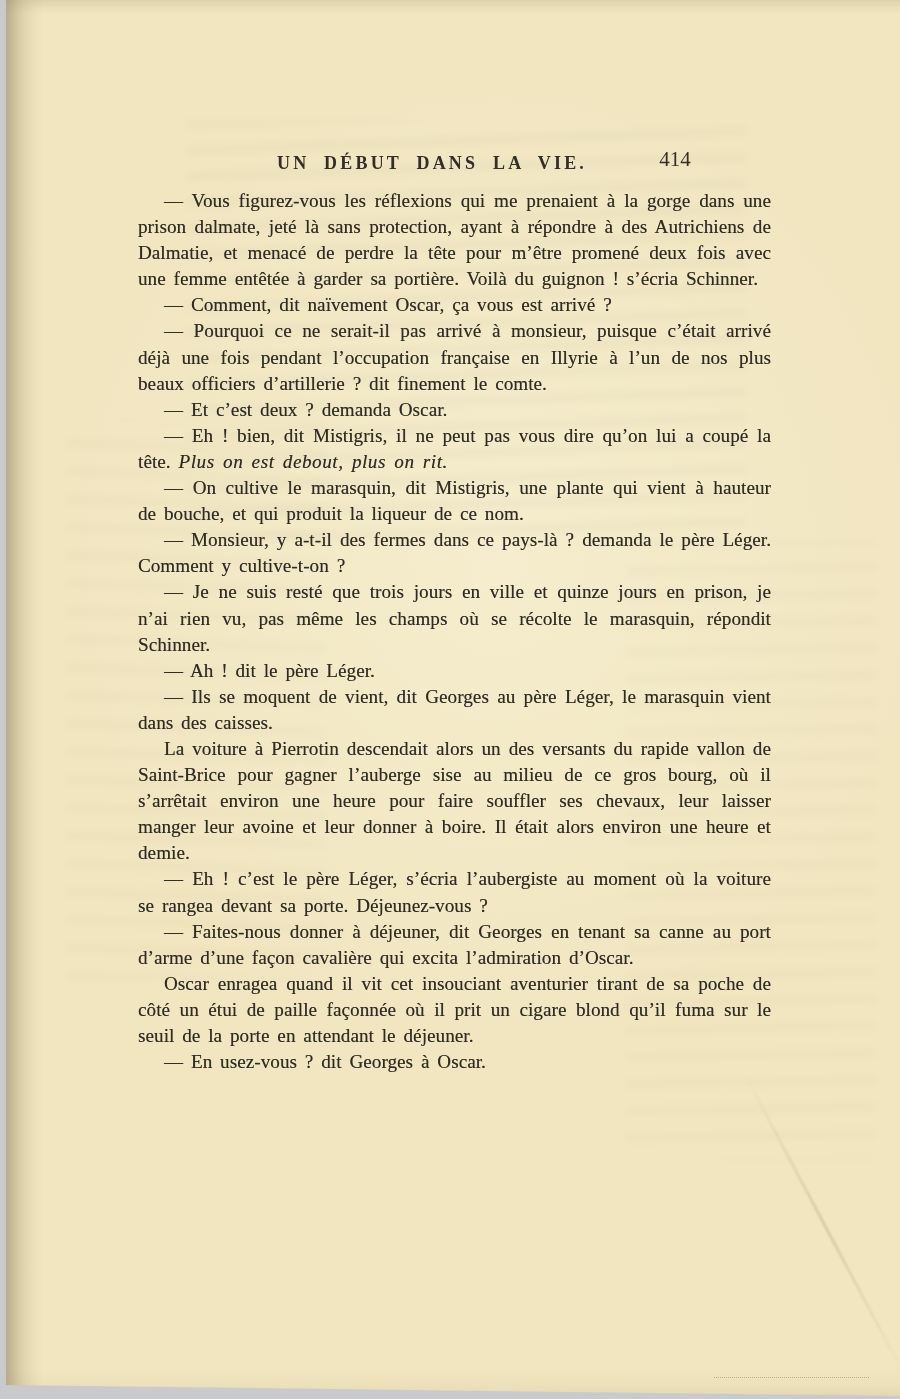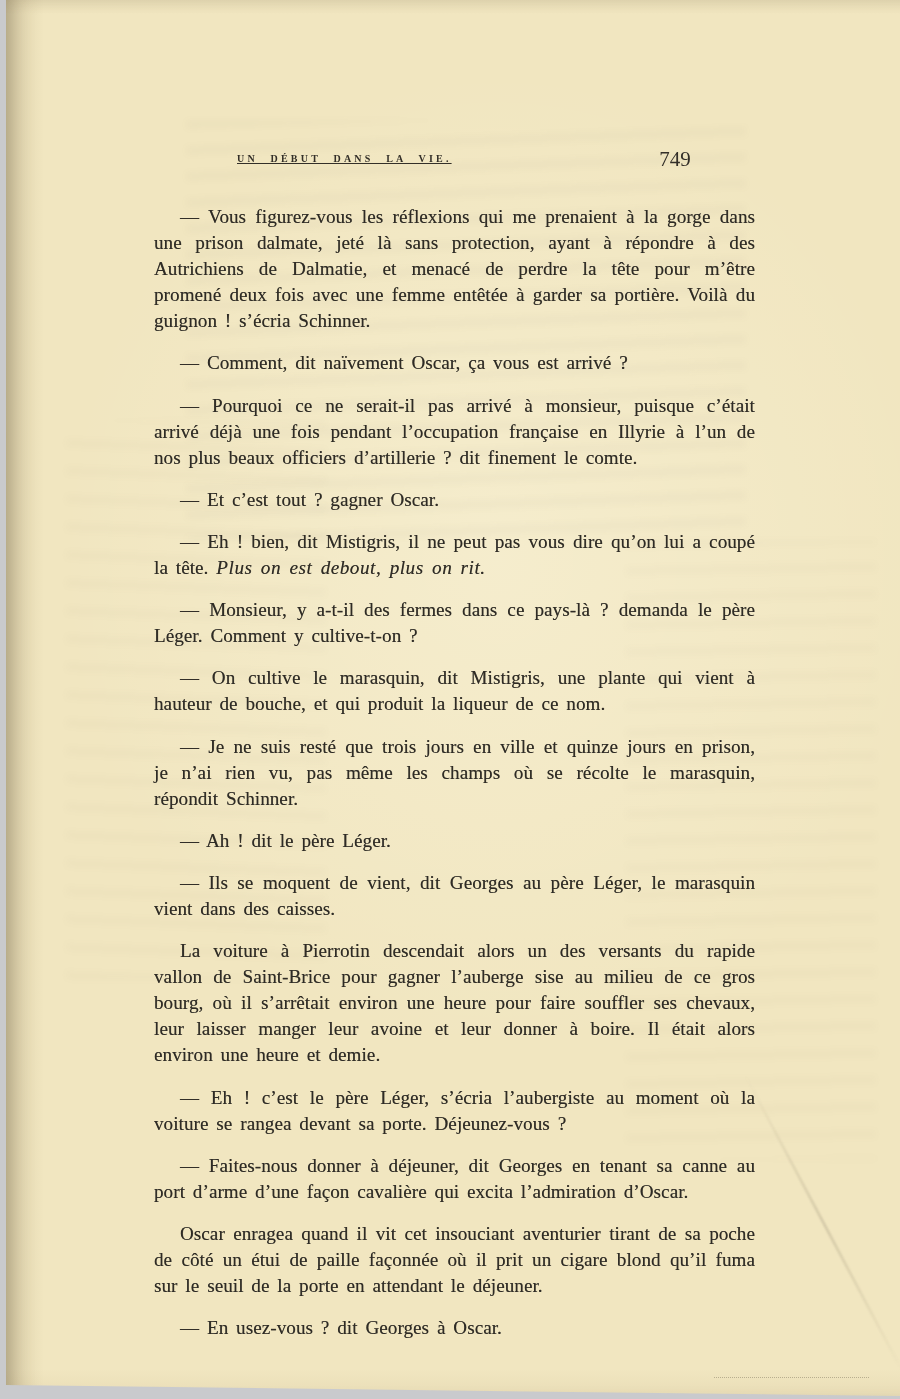--- a/index.html
+++ b/index.html
@@ -57,27 +57,26 @@
     left: 708px; top: 1377px;
     width: 155px; height: 0;
     border-top: 1px dotted rgba(105, 95, 75, 0.40);
   }
   
   .running-title {
     position: absolute;
     left: 231px;
     top: 153px;
     width: 390px;
-    text-align: left;
-    font-size: 10px;
+    text-align: center;
+    font-size: 18px;
     font-weight: bold;
     letter-spacing: 3.2px;
     word-spacing: 7px;
     color: #332f28;
-    text-decoration: underline;
   }
   .folio {
     position: absolute;
     left: 636px;
     top: 147px;
     width: 66px;
     text-align: center;
     font-size: 21px;
     color: #332f28;
   }
@@ -88,49 +87,49 @@
     width: 633px;
     font-size: 19px;
     line-height: 26.1px;
     text-align: justify;
     color: #2e2b25;
     word-spacing: 3px;
     letter-spacing: 0.1px;
     text-shadow: 0.25px 0.25px 0 rgba(46, 43, 37, 0.55);
   }
   .body-text p {
-    margin: 16px;
+    margin: 0;
     text-indent: 26px;
   }
   .body-text em {
     letter-spacing: 0.6px;
   }
 </style>
 </head>
 <body>
 
 <div class="paper">
 
   <div class="ghost g1"></div>
   <div class="ghost g2"></div>
   <div class="ghost g3"></div>
   <div class="crease"></div>
   <div class="dotted-artifact"></div>
 
   <div class="running-title">UN DÉBUT DANS LA VIE.</div>
-  <div class="folio">749</div>
+  <div class="folio">414</div>
 
   <div class="body-text">
     <p><span>— Vous figurez-vous les réflexions qui me prenaient à la gorge dans une prison dalmate, jeté là sans protection, ayant à répondre à des Autrichiens de Dalmatie, et menacé de perdre la tête pour m’être promené deux fois avec une femme entêtée à garder sa portière. Voilà du guignon ! s’écria Schinner.</span></p>
     <p><span>— Comment, dit naïvement Oscar, ça vous est arrivé ?</span></p>
     <p><span>— Pourquoi ce ne serait-il pas arrivé à monsieur, puisque c’était arrivé déjà une fois pendant l’occupation française en Illyrie à l’un de nos plus beaux officiers d’artillerie ? dit finement le comte.</span></p>
-    <p><span>— Et c’est tout ? gagner Oscar.</span></p>
+    <p><span>— Et c’est deux ? demanda Oscar.</span></p>
     <p><span>— Eh ! bien, dit Mistigris, il ne peut pas vous dire qu’on lui a coupé la tête. </span><em>Plus on est debout, plus on rit.</em></p>
+    <p><span>— On cultive le marasquin, dit Mistigris, une plante qui vient à hauteur de bouche, et qui produit la liqueur de ce nom.</span></p>
     <p><span>— Monsieur, y a-t-il des fermes dans ce pays-là ? demanda le père Léger. Comment y cultive-t-on ?</span></p>
-    <p><span>— On cultive le marasquin, dit Mistigris, une plante qui vient à hauteur de bouche, et qui produit la liqueur de ce nom.</span></p>
     <p><span>— Je ne suis resté que trois jours en ville et quinze jours en prison, je n’ai rien vu, pas même les champs où se récolte le marasquin, répondit Schinner.</span></p>
     <p><span>— Ah ! dit le père Léger.</span></p>
     <p><span>— Ils se moquent de vient, dit Georges au père Léger, le marasquin vient dans des caisses.</span></p>
     <p><span>La voiture à Pierrotin descendait alors un des versants du rapide vallon de Saint-Brice pour gagner l’auberge sise au milieu de ce gros bourg, où il s’arrêtait environ une heure pour faire souffler ses chevaux, leur laisser manger leur avoine et leur donner à boire. Il était alors environ une heure et demie.</span></p>
     <p><span>— Eh ! c’est le père Léger, s’écria l’aubergiste au moment où la voiture se rangea devant sa porte. Déjeunez-vous ?</span></p>
     <p><span>— Faites-nous donner à déjeuner, dit Georges en tenant sa canne au port d’arme d’une façon cavalière qui excita l’admiration d’Oscar.</span></p>
     <p><span>Oscar enragea quand il vit cet insouciant aventurier tirant de sa poche de côté un étui de paille façonnée où il prit un cigare blond qu’il fuma sur le seuil de la porte en attendant le déjeuner.</span></p>
     <p><span>— En usez-vous ? dit Georges à Oscar.</span></p>
   </div>
 </div>

